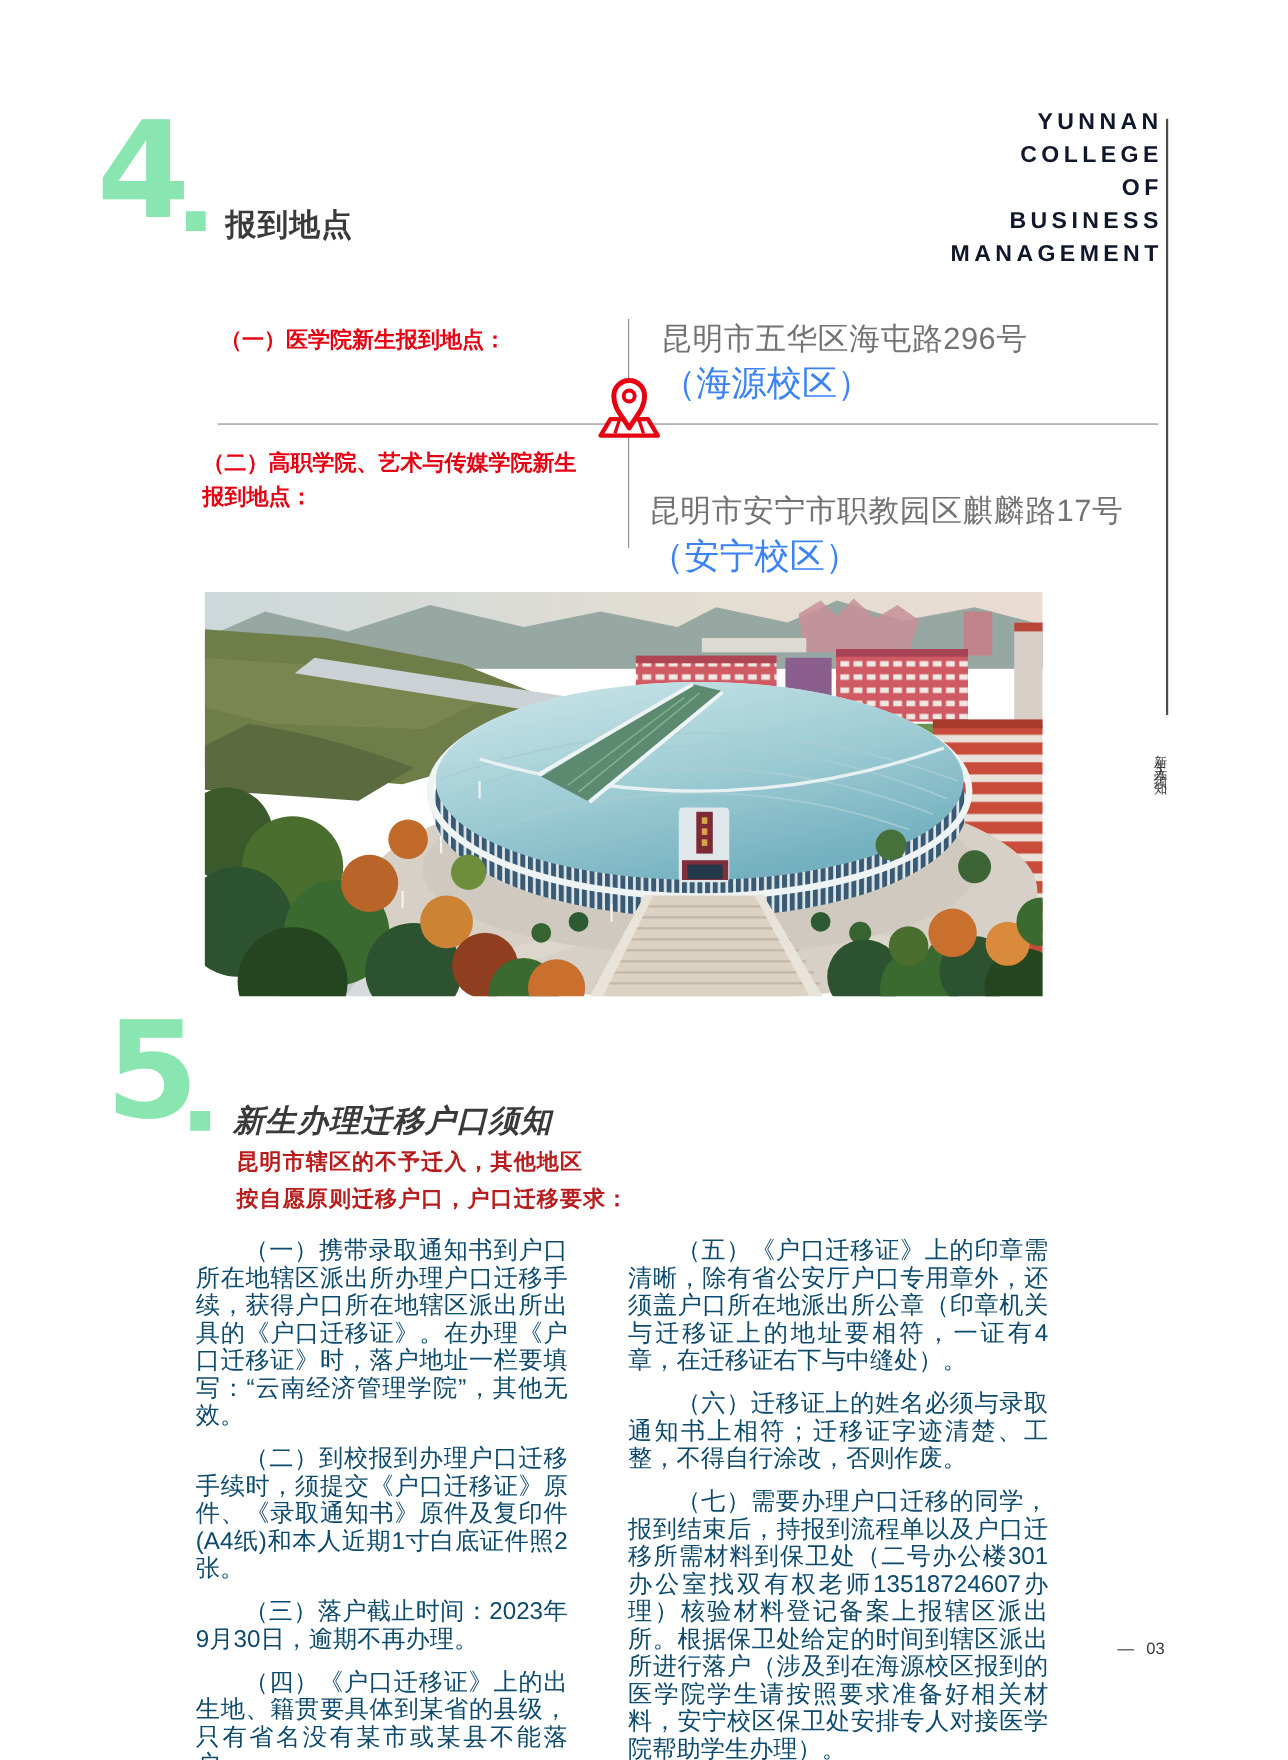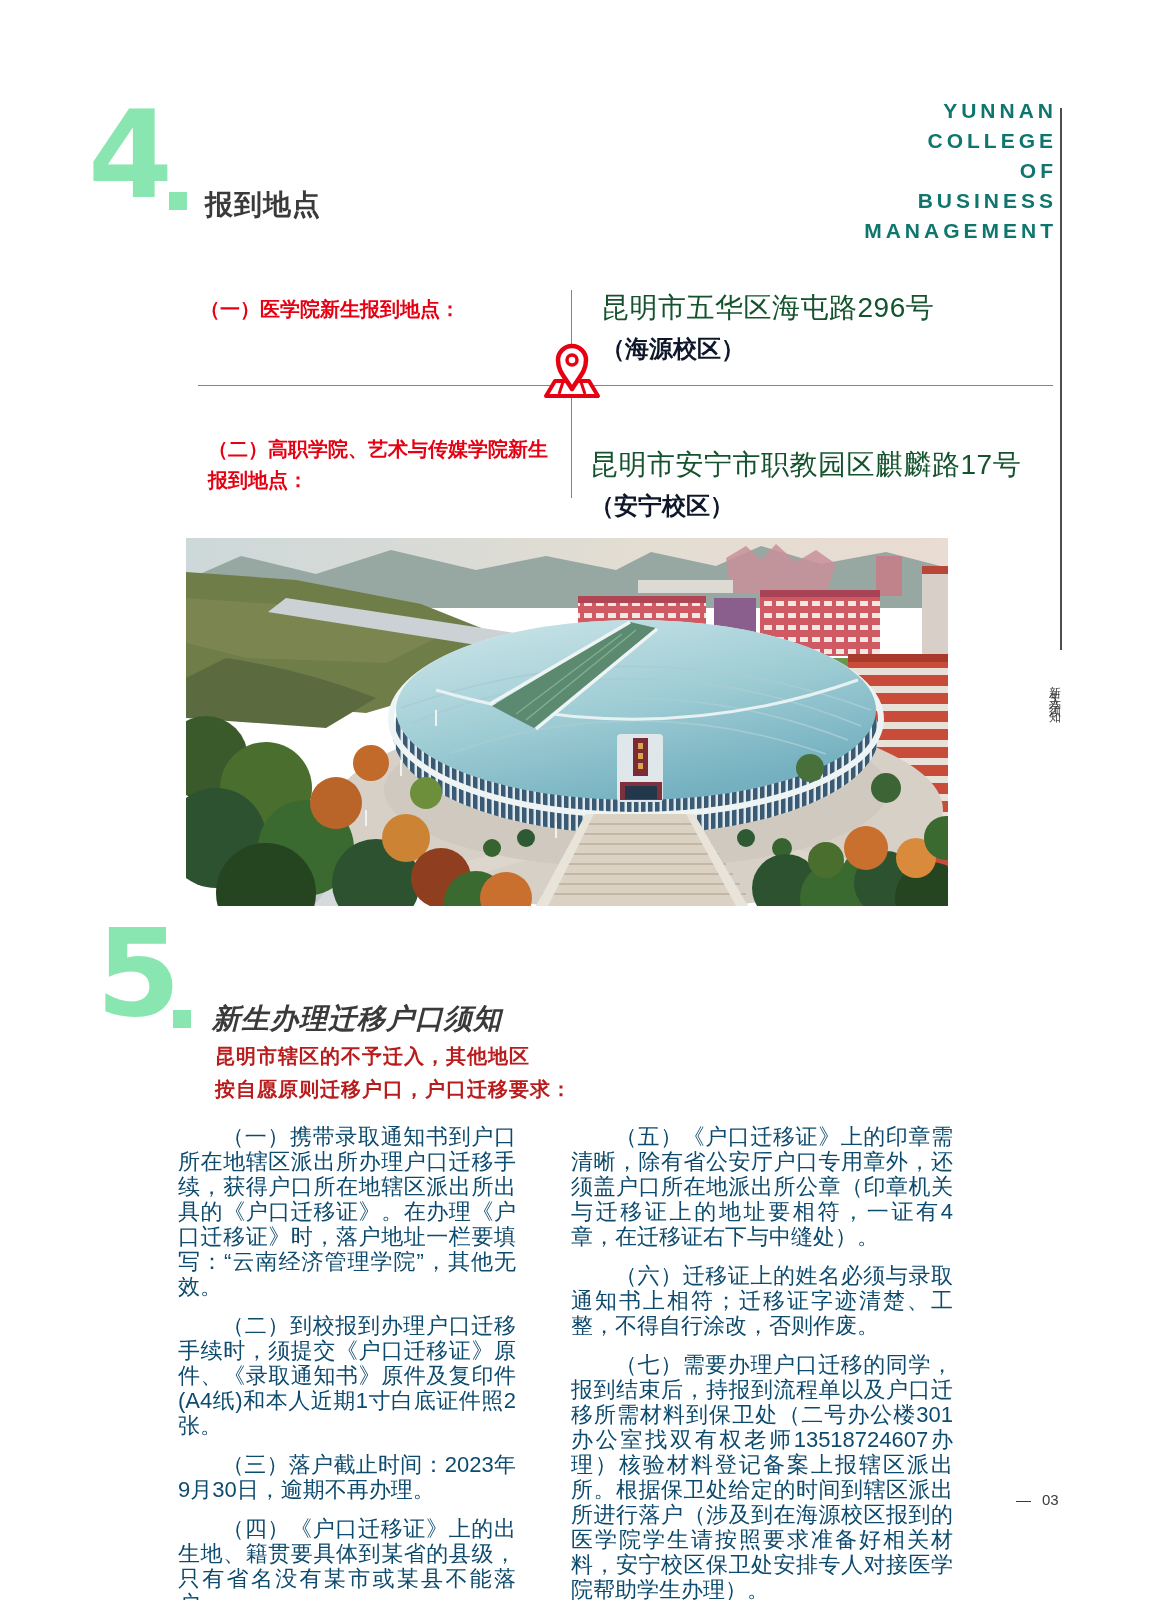--- a/index.html
+++ b/index.html
@@ -7,34 +7,34 @@
         font-family:"Liberation Sans","DejaVu Sans",sans-serif;}
 
   
   .big-num{position:absolute;font-family:"DejaVu Sans",sans-serif;font-weight:700;
            font-size:122px;line-height:1;color:#8AE6B0;letter-spacing:0;}
   .num-dot{position:absolute;width:18px;height:18px;background:#8AE6B0;}
 
   .sec-title{position:absolute;font-size:28px;font-weight:700;color:#3a3a3a;letter-spacing:1px;}
 
   
-  .brand{position:absolute;top:96px;right:114px;text-align:right;color:#0f766e;
+  .brand{position:absolute;top:96px;right:114px;text-align:right;color:#0f172a;
          font-weight:700;font-size:21px;line-height:30px;letter-spacing:4px;}
   .brand div{white-space:nowrap;}
 
   .right-rule{position:absolute;left:1060px;top:108px;width:2px;height:542px;background:#4d4d4d;}
 
   .side-label{position:absolute;left:1046px;top:676px;writing-mode:vertical-rl;text-orientation:upright;
               font-size:12px;letter-spacing:5px;color:#3c3c3c;}
 
   
   .loc-label{position:absolute;color:#E60012;font-weight:700;font-size:20px;line-height:31px;}
   .addr{position:absolute;}
-  .addr .street{font-size:28px;color:#14532d;line-height:35px;white-space:nowrap;letter-spacing:0.5px;}
-  .addr .campus{font-size:24px;color:#0f172a;font-weight:700;line-height:35px;margin-top:6px;white-space:nowrap;}
+  .addr .street{font-size:28px;color:#737373;line-height:35px;white-space:nowrap;letter-spacing:0.5px;}
+  .addr .campus{font-size:32px;color:#3b82f6;font-weight:400;line-height:35px;margin-top:6px;white-space:nowrap;}
   .h-divider{position:absolute;left:198px;top:385px;width:855px;height:1px;background:#858585;}
   .v-divider{position:absolute;left:571px;top:290px;width:1px;height:208px;background:#858585;}
   .pin{position:absolute;left:539px;top:339px;width:66px;height:66px;}
 
   
   .photo{position:absolute;left:186px;top:538px;width:762px;height:368px;overflow:hidden;}
 
   
   .sub-red{position:absolute;color:#b91c1c;font-weight:700;font-size:20px;letter-spacing:1px;white-space:nowrap;text-align:right;}
   .col{position:absolute;font-size:22px;line-height:25px;color:#0c4a6e;text-align:justify;}
@@ -71,21 +71,21 @@
   <div class="h-divider"></div>
   <div class="v-divider"></div>
 
   <svg class="pin" viewBox="0 0 66 66">
     <path d="M16 42 L50 42 L59 57 L7 57 Z" fill="#ffffff" stroke="#E60012" stroke-width="4" stroke-linejoin="round"></path>
     <path d="M24 43 L20 55 M42 43 L46 55" stroke="#E60012" stroke-width="3" fill="none"></path>
     <path d="M33 50 C25 37 19 32 19 21 A14 14 0 1 1 47 21 C47 32 41 37 33 50 Z" fill="#ffffff" stroke="#E60012" stroke-width="4.5" stroke-linejoin="round"></path>
     <circle cx="33" cy="21" r="5" fill="#ffffff" stroke="#E60012" stroke-width="3.5"></circle>
   </svg>
 
-  <div class="loc-label" style="left:208px;top:406px;width:352px;margin-top:28px;">（二）高职学院、艺术与传媒学院新生报到地点：</div>
+  <div class="loc-label" style="left:184px;top:406px;width:352px;">（二）高职学院、艺术与传媒学院新生报到地点：</div>
   <div class="addr" style="left:590px;top:410px;margin-top:37px;">
     <div class="street">昆明市安宁市职教园区麒麟路17号</div>
     <div class="campus">（安宁校区）</div>
   </div>
 
   <div class="photo" role="img" aria-label="校园体育馆航拍照片">
     <svg width="762" height="368" viewBox="0 0 762 368">
       <defs>
         <linearGradient id="sky" x1="0" y1="0" x2="1" y2="0">
           <stop offset="0" stop-color="#cdd8da"></stop>

